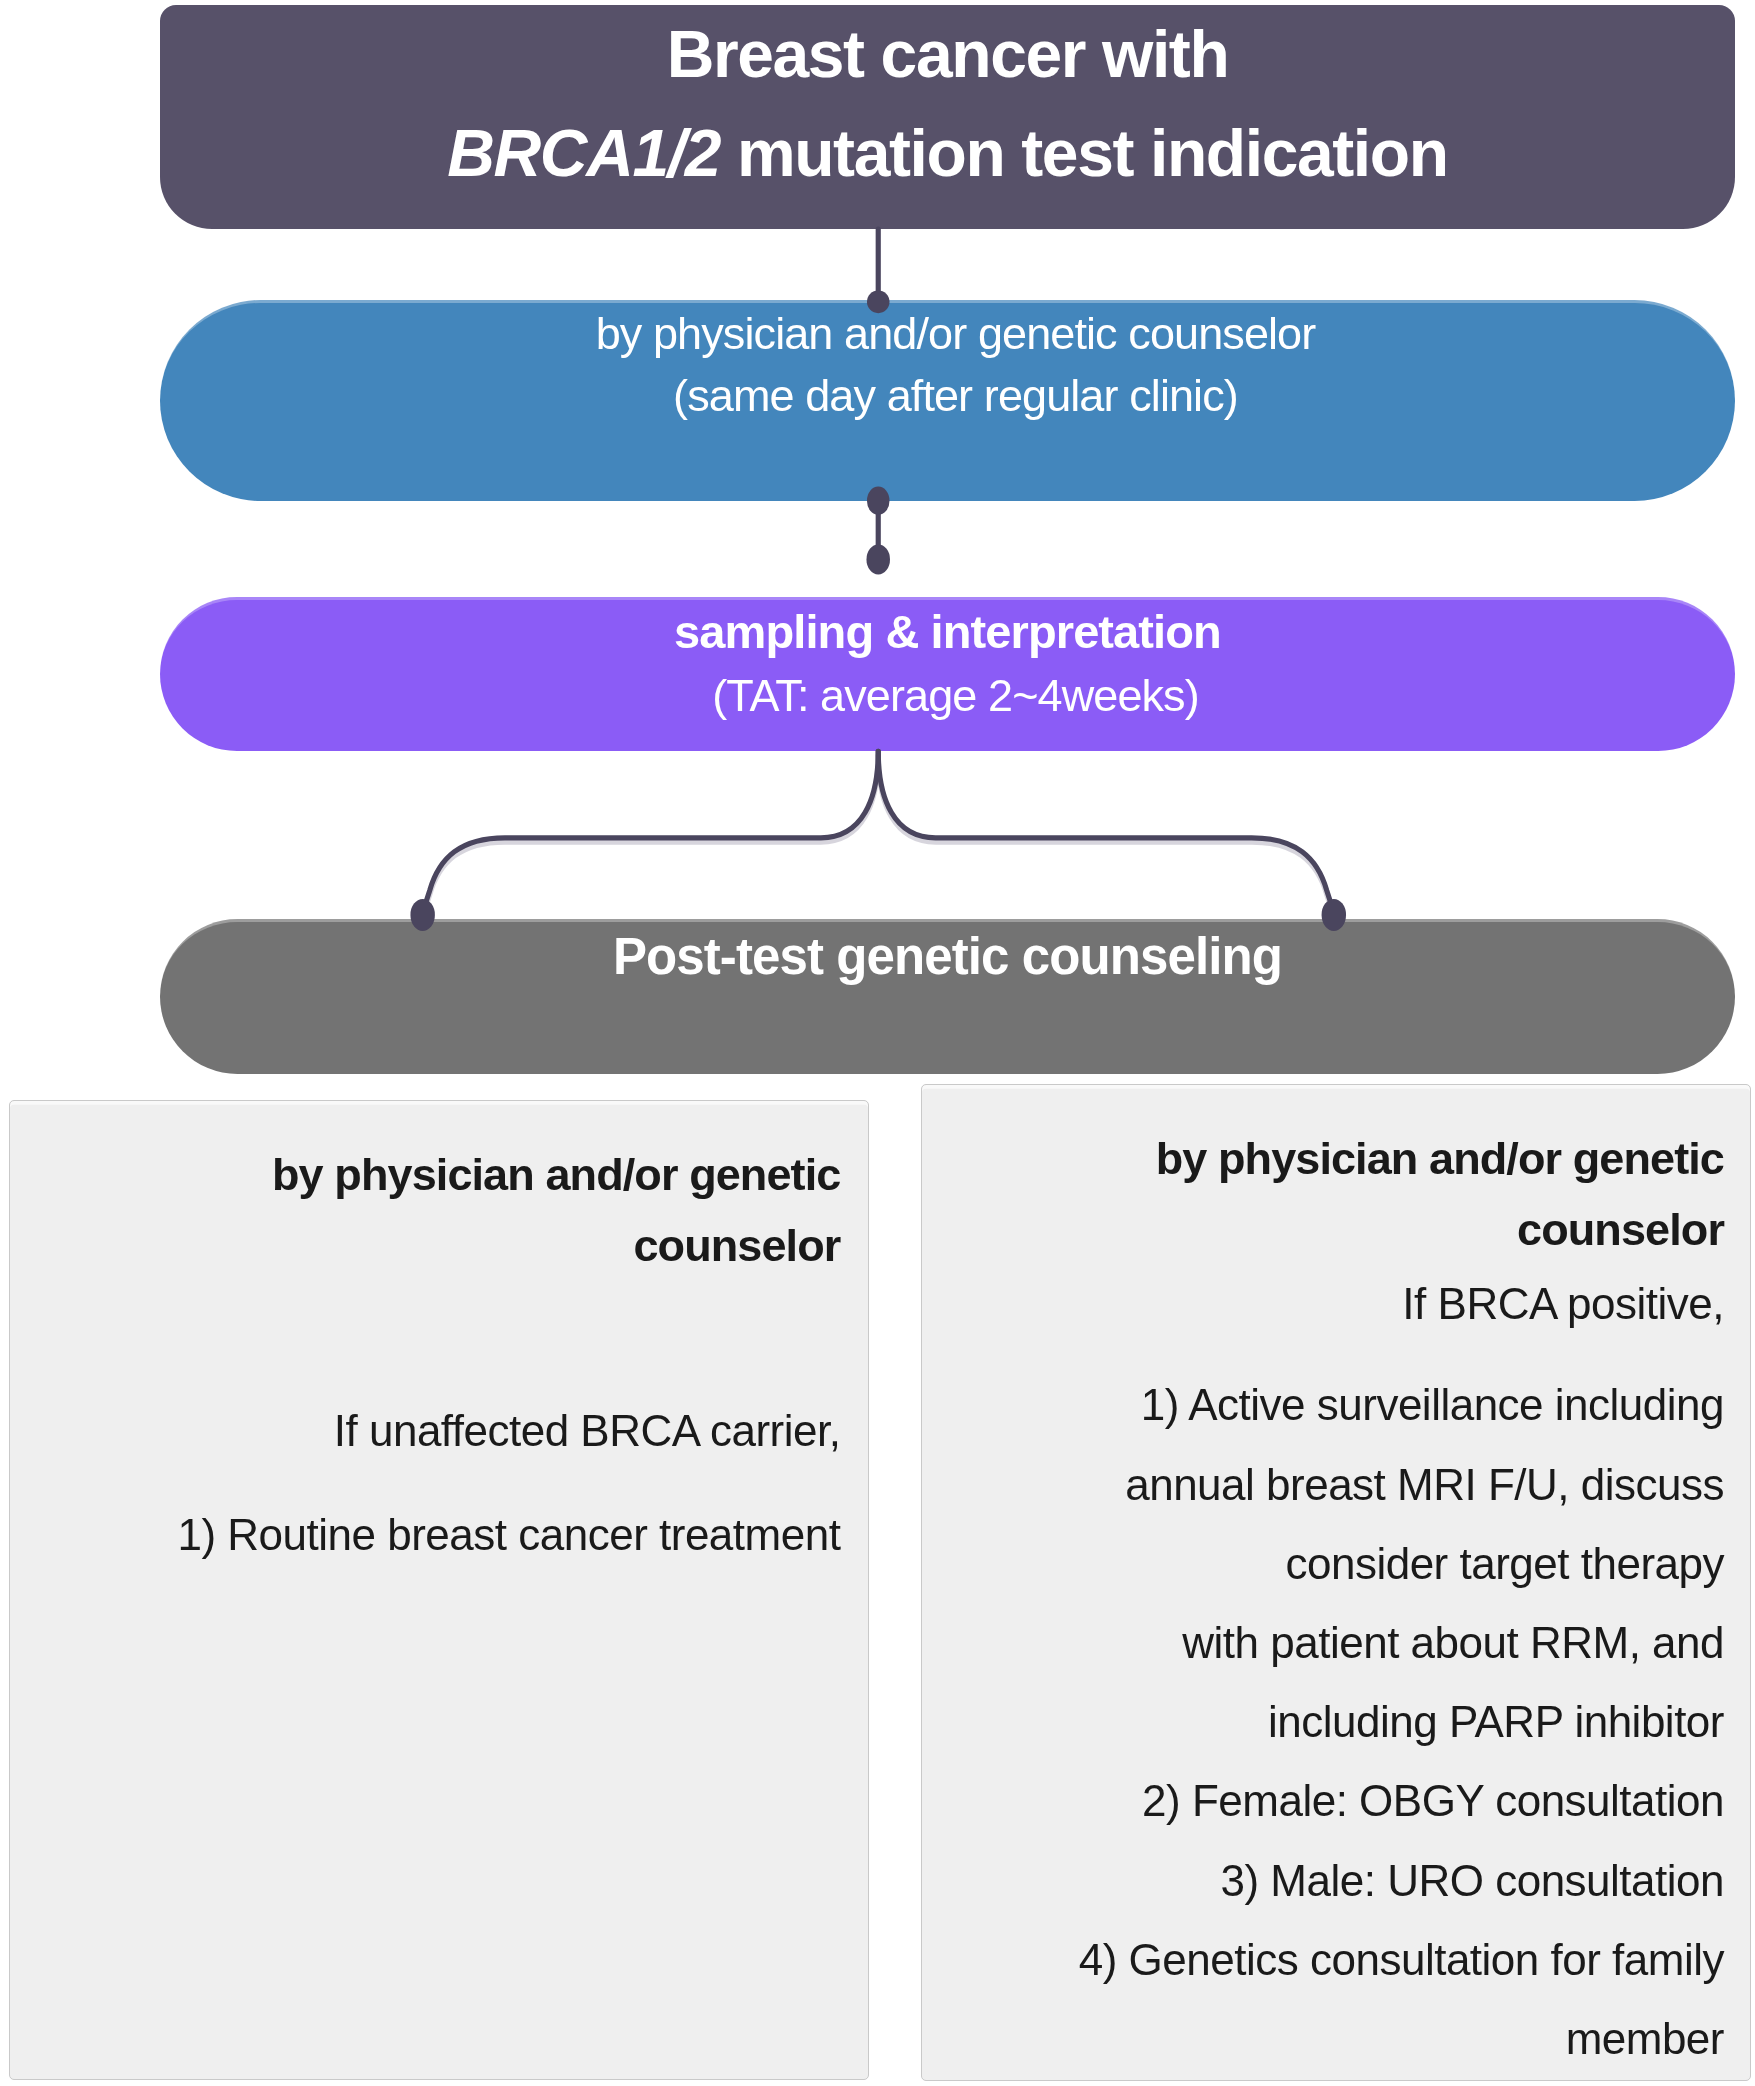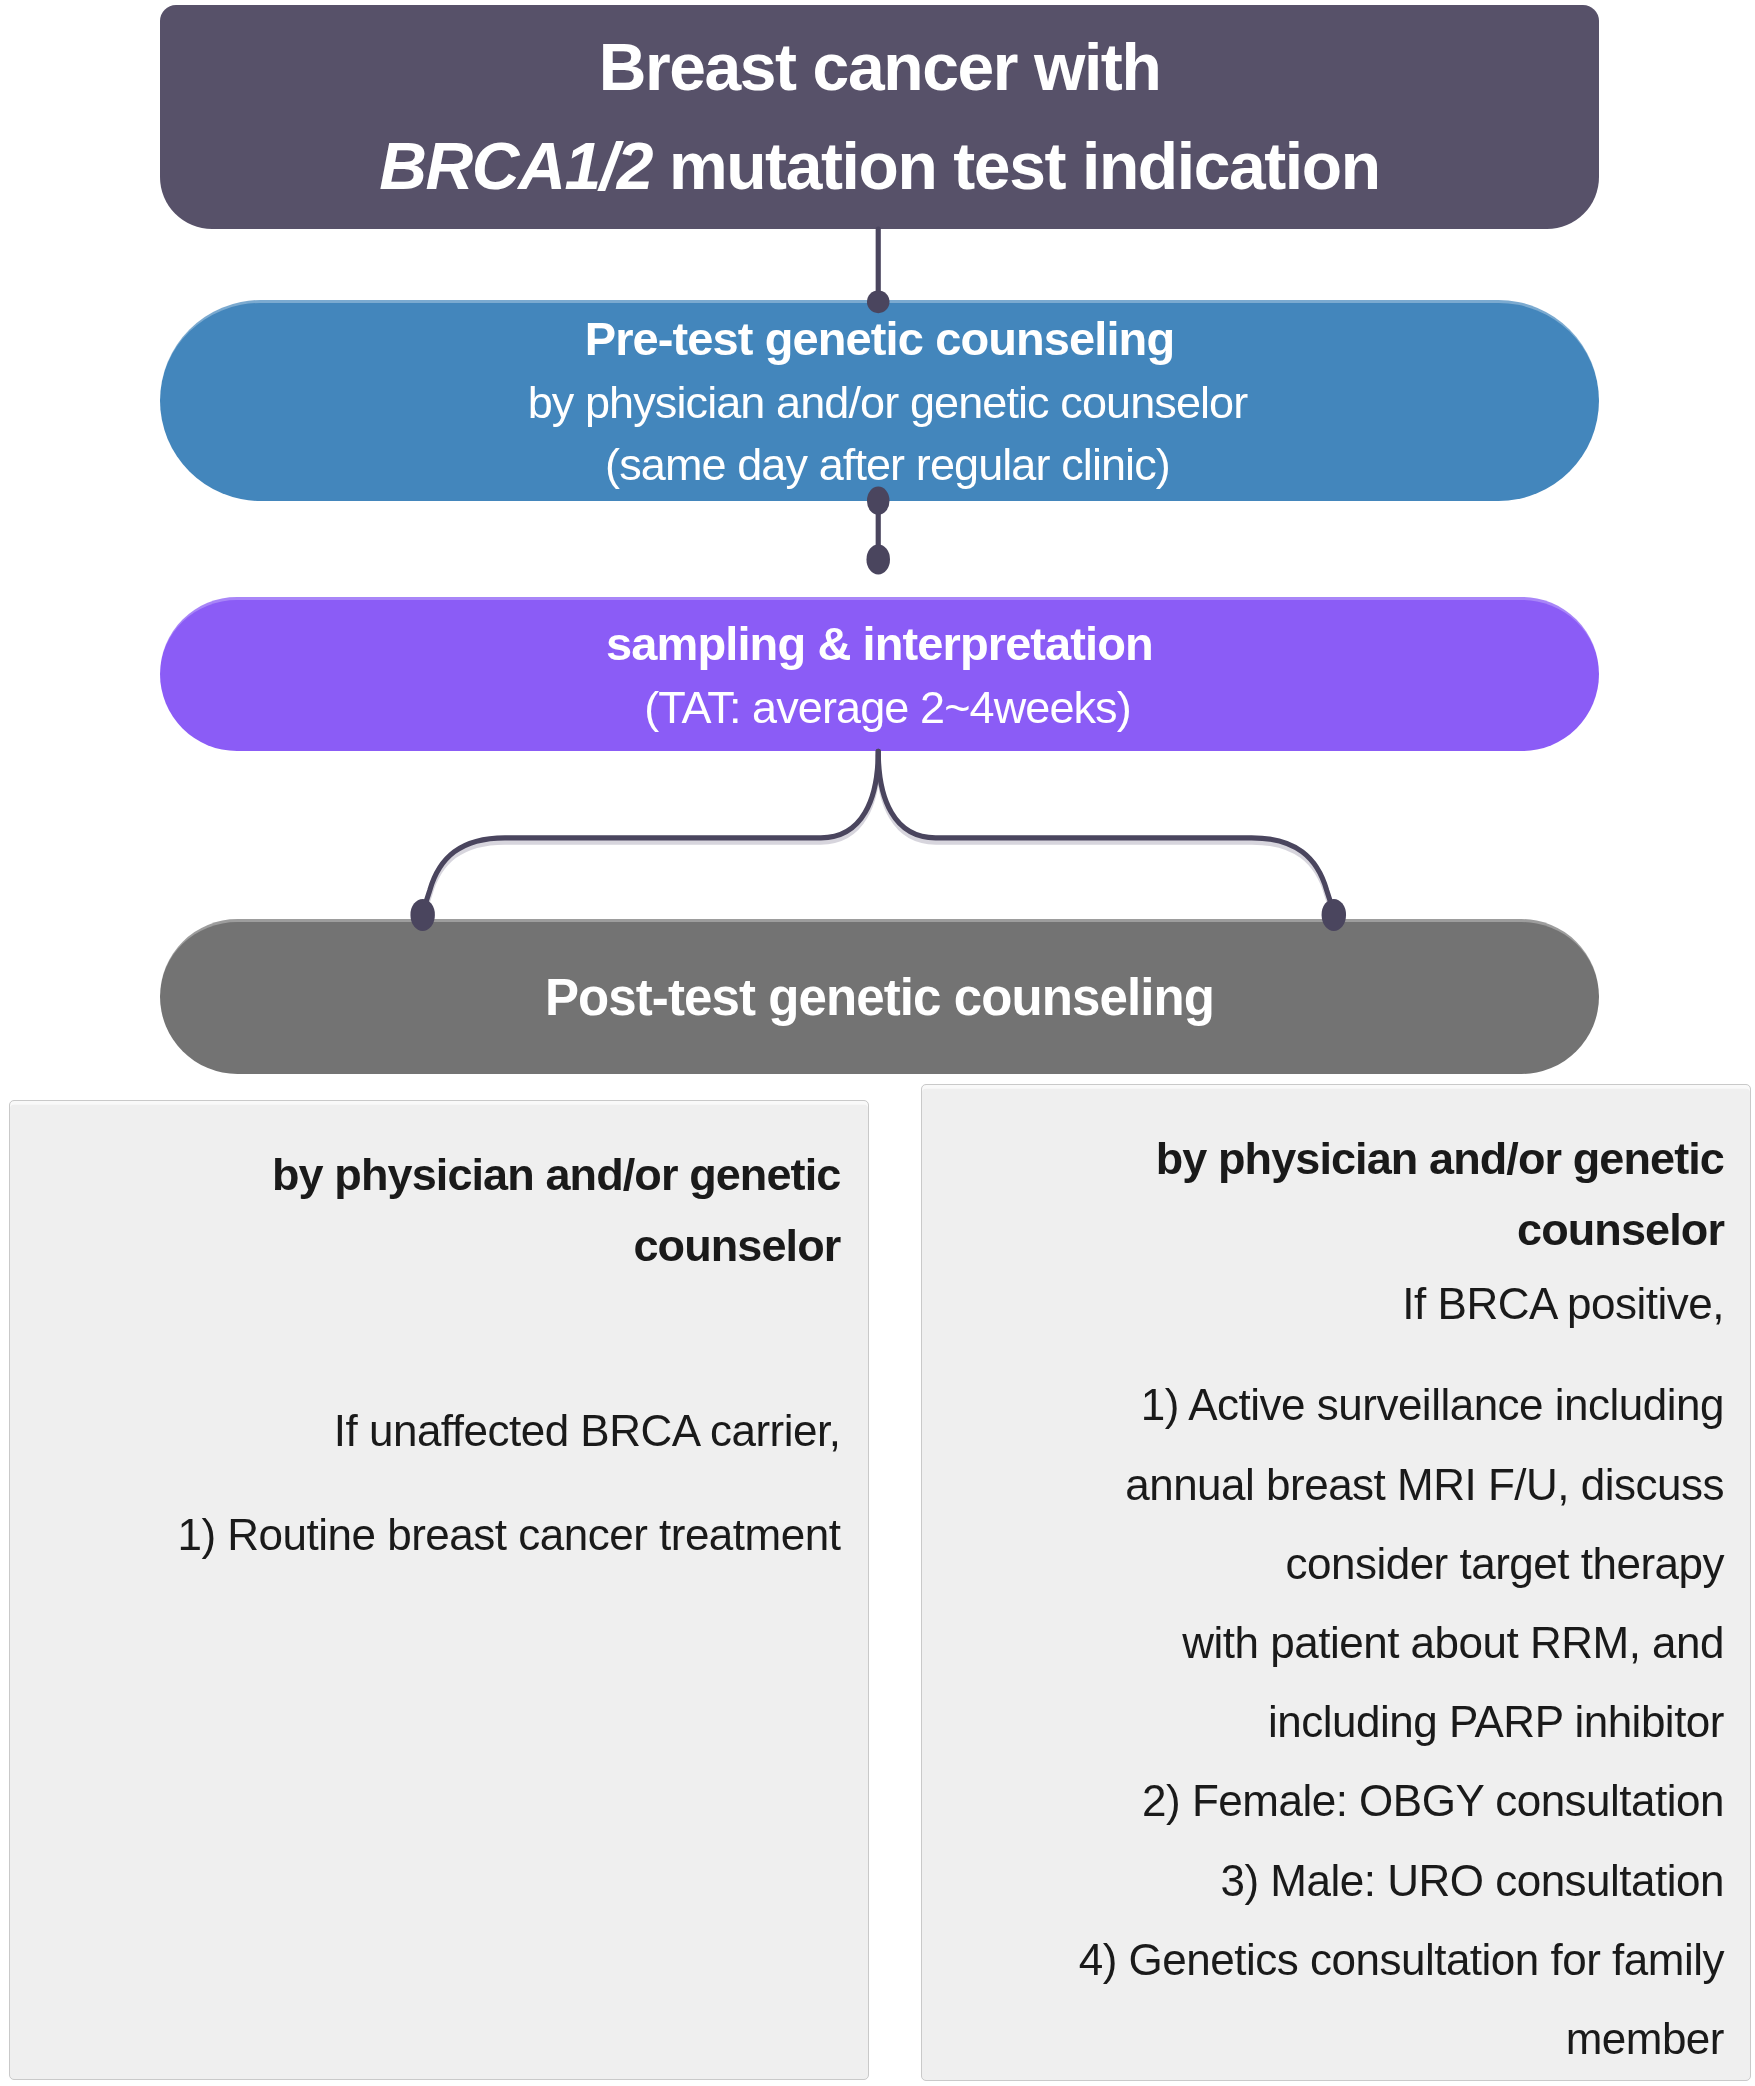--- a/index.html
+++ b/index.html
@@ -11,25 +11,25 @@
     position: relative;
     width: 1756px;
     height: 2087px;
     background: #ffffff;
     overflow: hidden;
     font-family: "Liberation Sans", "DejaVu Sans", sans-serif;
   }
   .box {
     position: absolute;
     left: 160px;
-    width: 1439px;
+    width: 1575px;
     display: flex;
     flex-direction: column;
     align-items: center;
-    justify-content: center;
+    justify-content: flex-start;
     text-align: center;
     color: #ffffff;
     box-sizing: border-box;
   }
   .title-box {
     top: 4.7px;
     height: 224px;
     background: #575169;
     border-radius: 16px 16px 52px 52px;
     font-size: 66px;
@@ -134,21 +134,20 @@
 <body>
 
 <div class="canvas">
 
   <div class="box title-box">
     <div>Breast cancer with</div>
     <div><span class="italic">BRCA1/2</span><span> mutation test indication</span></div>
   </div>
 
   <div class="box pre-box">
-    <div class="b-heading">Pre-test genetic counseling</div>
     <div class="b-sub">by physician and/or genetic counselor</div>
     <div class="b-sub">(same day after regular clinic)</div>
   </div>
 
   <div class="box teal-box">
     <div class="b-heading">sampling &amp; interpretation</div>
     <div class="b-sub"><span class="bold">(TAT:</span><span> average 2~4weeks)</span></div>
   </div>
 
   <div class="box post-box">

